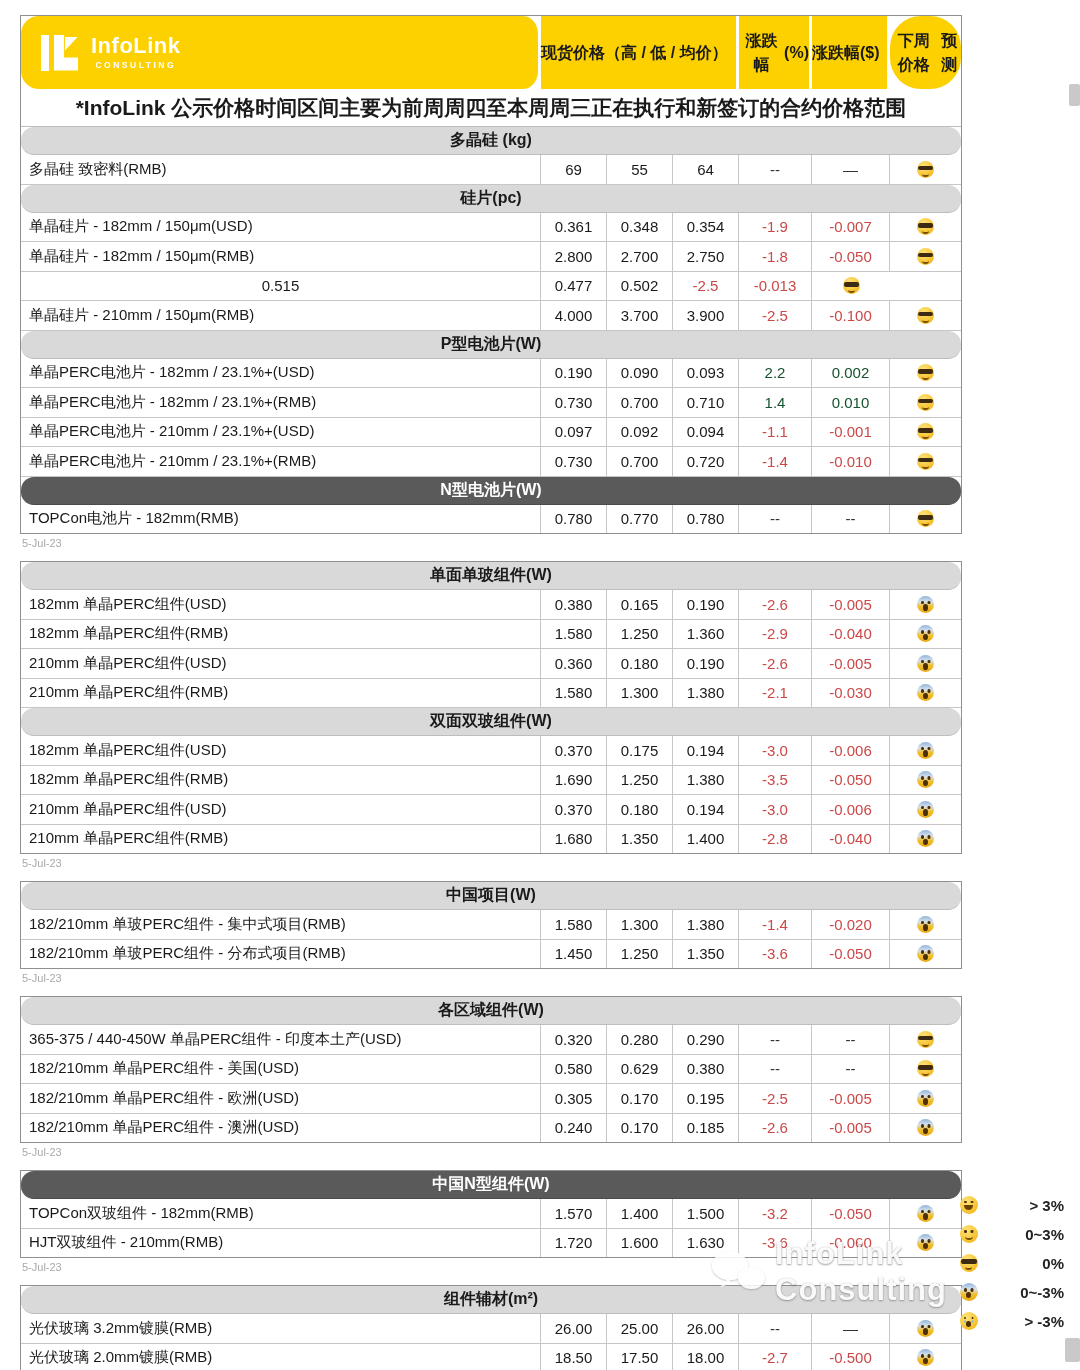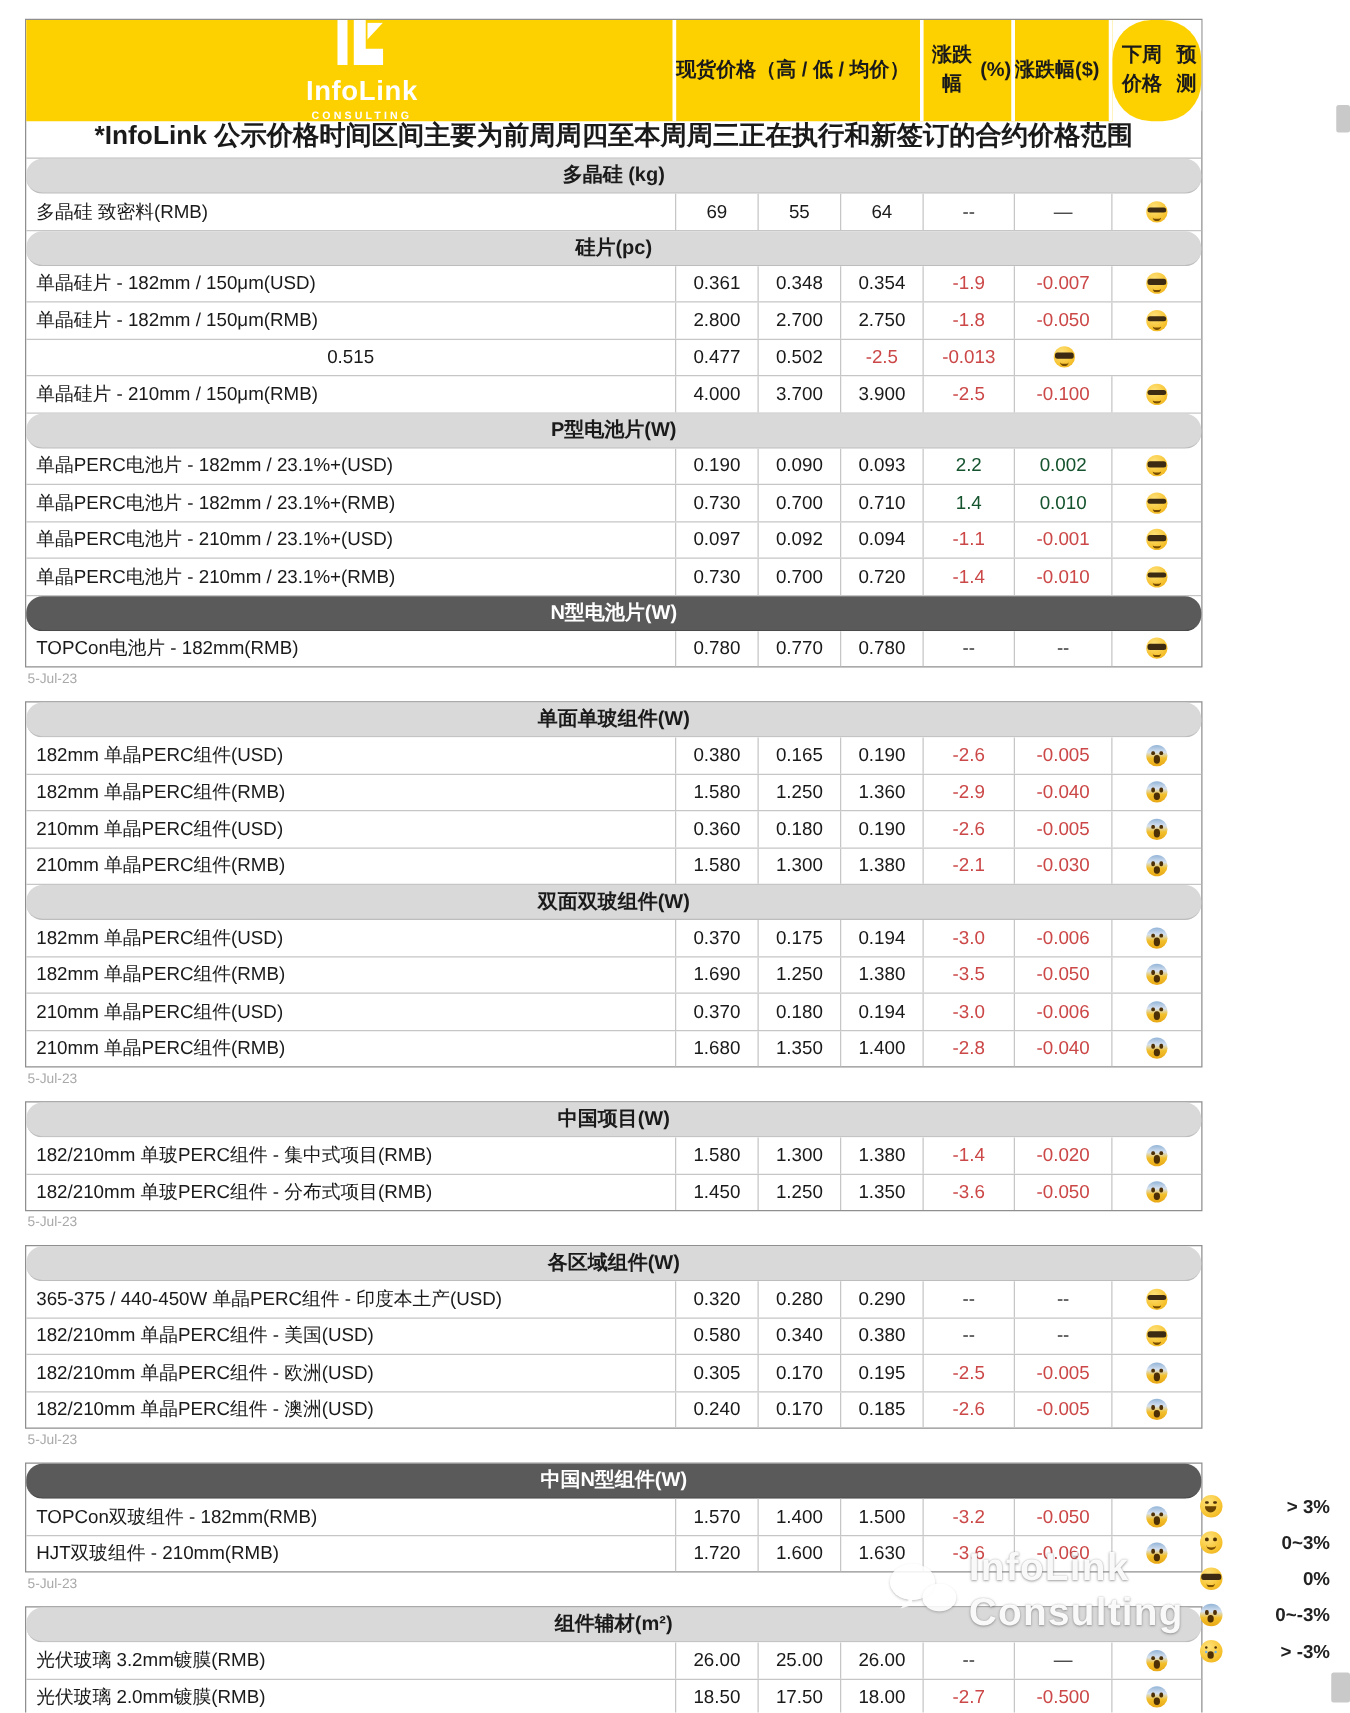--- a/index.html
+++ b/index.html
@@ -4,21 +4,21 @@
 <style>
   html,body{margin:0;padding:0;background:#fff;}
   body{width:1080px;height:1370px;position:relative;overflow:hidden;
        font-family:"Liberation Sans","DejaVu Sans",sans-serif;color:#1a1a1a;}
   .report{position:absolute;left:20px;top:15px;width:942px;}
   .block{border:1px solid #8f8f8f;background:#fff;}
   
   .yellow-header{display:grid;grid-template-columns:520px 66px 66px 66px 73px 78px 1fr;height:73px;background:#fff;}
   .yh{background:#fdd000;border-right:3px solid #fff;display:flex;flex-direction:row;justify-content:flex-start;align-items:center;text-align:center;font-weight:bold;font-size:16px;line-height:1.45;}
   .yh:last-child{border-right:none;border-radius:31px;}
-  .yh-logo{align-items:flex-start;flex-direction:column;justify-content:flex-start;padding-left:20px;gap:10px;align-items:center;}
+  .yh-logo{align-items:flex-start;flex-direction:row;justify-content:flex-start;padding-left:20px;gap:10px;align-items:center;border-radius:18px;}
   .logo-mark{position:relative;width:40px;height:36px;flex:none;}
   .logo-mark .bar{position:absolute;left:0;top:0;width:8px;height:36px;background:#fff;}
   .logo-mark .ell{position:absolute;left:13px;top:0;width:24px;height:36px;background:#fff;
       clip-path:polygon(0 0,42% 0,42% 64%,100% 64%,100% 100%,0 100%);}
   .logo-mark .flag{position:absolute;left:24px;top:2px;width:13px;height:14px;background:#fff;
       clip-path:polygon(0 0,100% 0,0 100%);}
   .brand-text{display:flex;flex-direction:column;line-height:1;}
   .brand-name{color:#fff;font-size:22px;font-weight:bold;letter-spacing:.5px;}
   .brand-sub{color:#fff;font-size:8.5px;letter-spacing:2.5px;margin-top:4px;font-weight:bold;}
   
@@ -354,21 +354,21 @@
           <div class="cell">0.290</div>
           <div class="cell dash">--</div>
           <div class="cell dash">--</div>
           <div class="cell">
             <span class="emo emo-cool"></span>
           </div>
         </div>
         <div class="row">
           <div class="cell label">182/210mm 单晶PERC组件 - 美国(USD)</div>
           <div class="cell">0.580</div>
-          <div class="cell">0.340</div>
+          <div class="cell">0.629</div>
           <div class="cell">0.380</div>
           <div class="cell dash">--</div>
           <div class="cell dash">--</div>
           <div class="cell">
             <span class="emo emo-cool"></span>
           </div>
         </div>
         <div class="row">
           <div class="cell label">182/210mm 单晶PERC组件 - 欧洲(USD)</div>
           <div class="cell">0.305</div>

